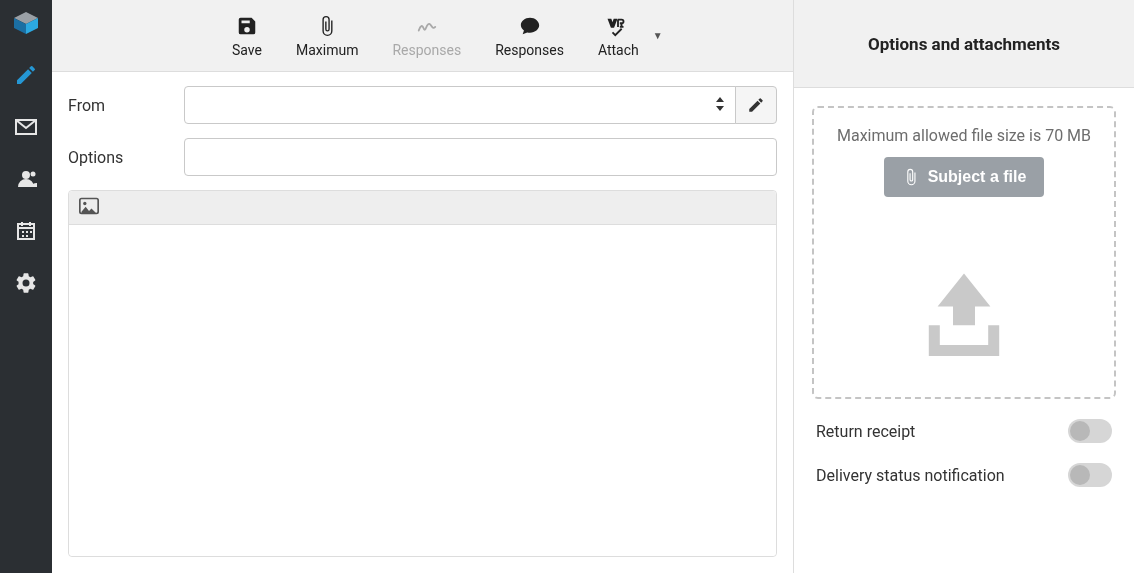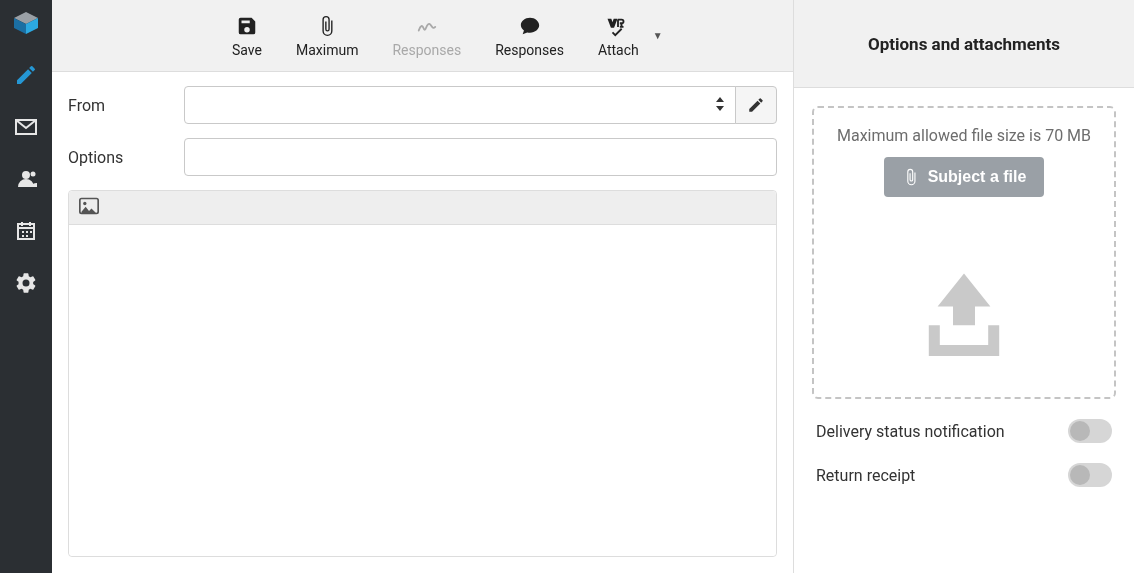--- a/index.html
+++ b/index.html
@@ -214,28 +214,28 @@
         </button>
         <div class="drop-illus">
           <svg viewBox="0 0 100 100">
             <path d="M50 15 L74 45 H60 V62 H40 V45 H26 Z"></path>
             <path d="M18 62 H28 V80 H72 V62 H82 V90 H18 Z"></path>
           </svg>
         </div>
       </div>
 
       <div class="opt-row">
+        <div class="label">Return receipt</div>
+        <div class="toggle">
+            <div class="knob"></div>
+          </div>
+      </div>
+
+      <div class="opt-row">
         <div class="label">Delivery status notification</div>
         <div class="toggle">
             <div class="knob"></div>
           </div>
       </div>
-
-      <div class="opt-row">
-        <div class="label">Return receipt</div>
-        <div class="toggle">
-            <div class="knob"></div>
-          </div>
-      </div>
     </div>
   </div>
 
 </div>
 
 </body></html>

